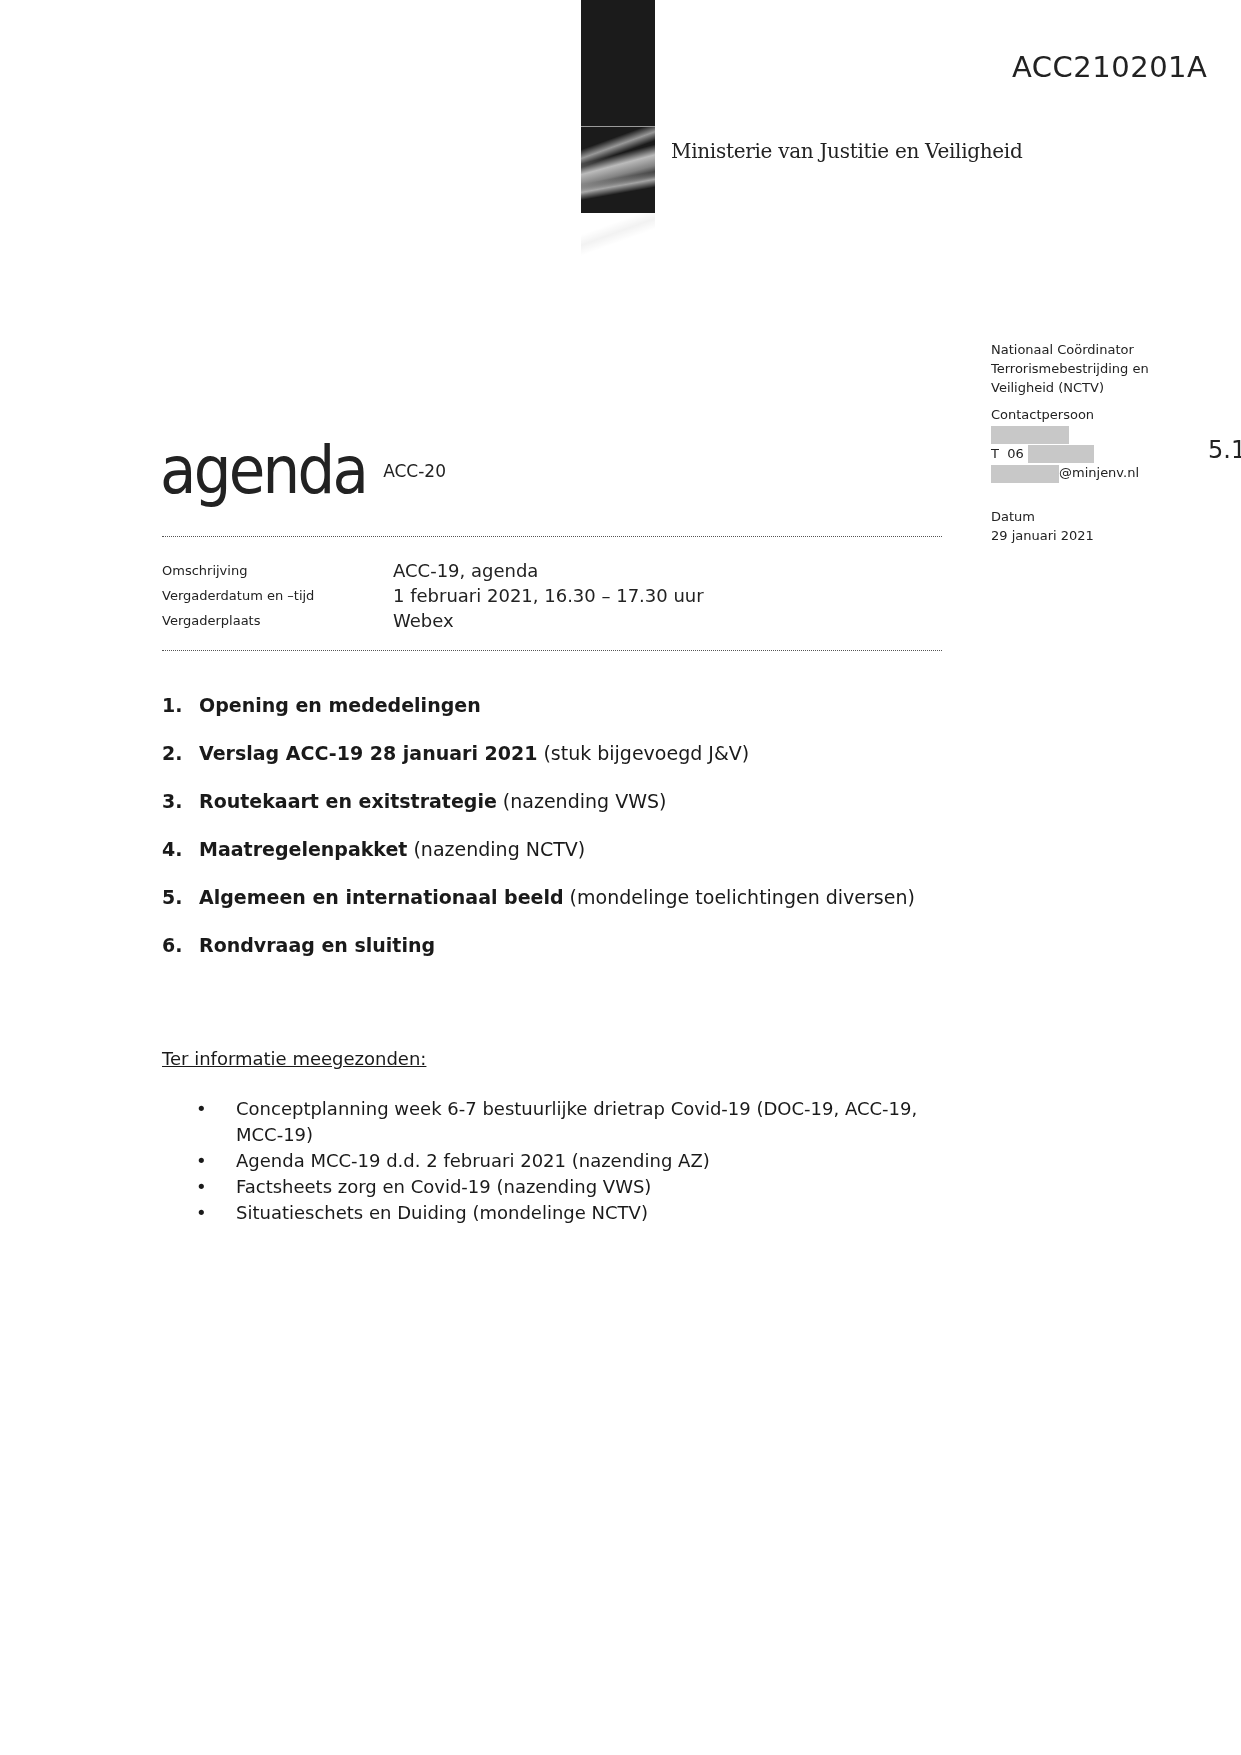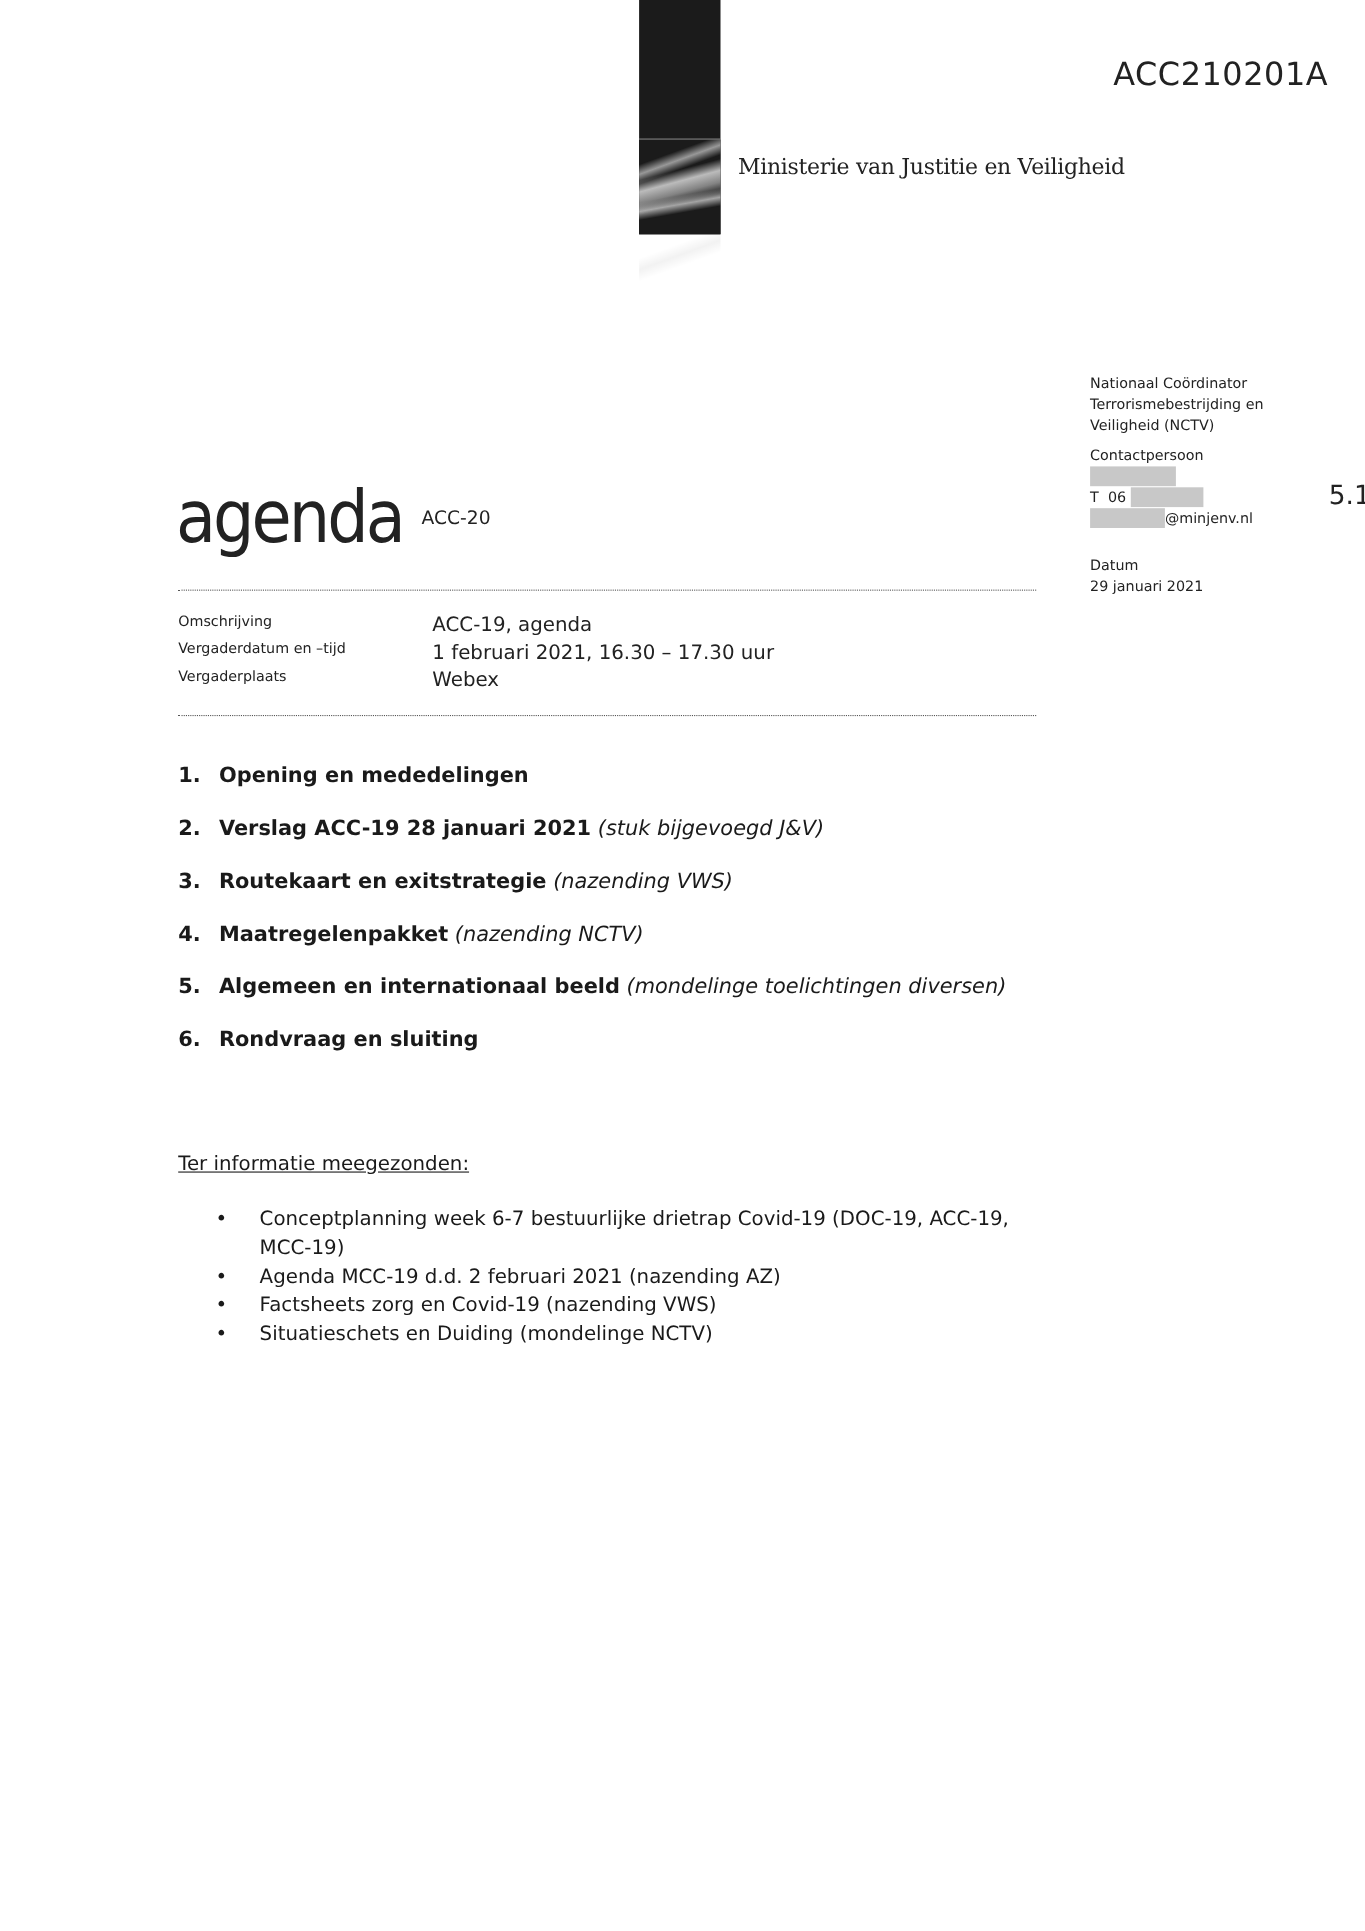--- a/index.html
+++ b/index.html
@@ -49,28 +49,28 @@
     .title-main {
       font-family: "DejaVu Sans", sans-serif; font-size: 66px; letter-spacing: -3px; color: #222;
       transform: scaleX(0.9); transform-origin: left;
     }
     .title-sub { font-size: 17px; margin-left: 14px; color: #222; position: relative; left: -20px; }
     .dotline {
       position: absolute; left: 162px; width: 780px; height: 0;
       border-top: 1px dotted #555;
     }
     .meta { position: absolute; left: 162px; top: 558px; }
-    .meta-row { display: flex; align-items: flex-start; height: 25px; }
+    .meta-row { display: flex; align-items: center; height: 25px; }
     .meta-label { width: 231px; font-size: 13px; color: #222; }
     .meta-value { font-size: 18px; color: #222; }
     .agenda-list { position: absolute; left: 162px; top: 694px; }
     .agenda-item { height: 48px; font-size: 19px; display: flex; align-items: baseline; }
     .agenda-num { width: 37px; font-weight: bold; }
     .agenda-title { font-weight: bold; }
-    .agenda-note { font-style: italic; margin-left: 6px; }
+    .agenda-note { margin-left: 6px; }
     .info-heading {
       position: absolute; left: 162px; top: 1048px; font-size: 18px; text-decoration: underline;
     }
     .info-list { position: absolute; left: 196px; top: 1096px; width: 740px; }
     .info-item { display: flex; font-size: 18px; line-height: 26px; }
     .bullet { width 40px; min-width: 40px; text-align: left; }
   </style>
 </head>
 <body>
 

